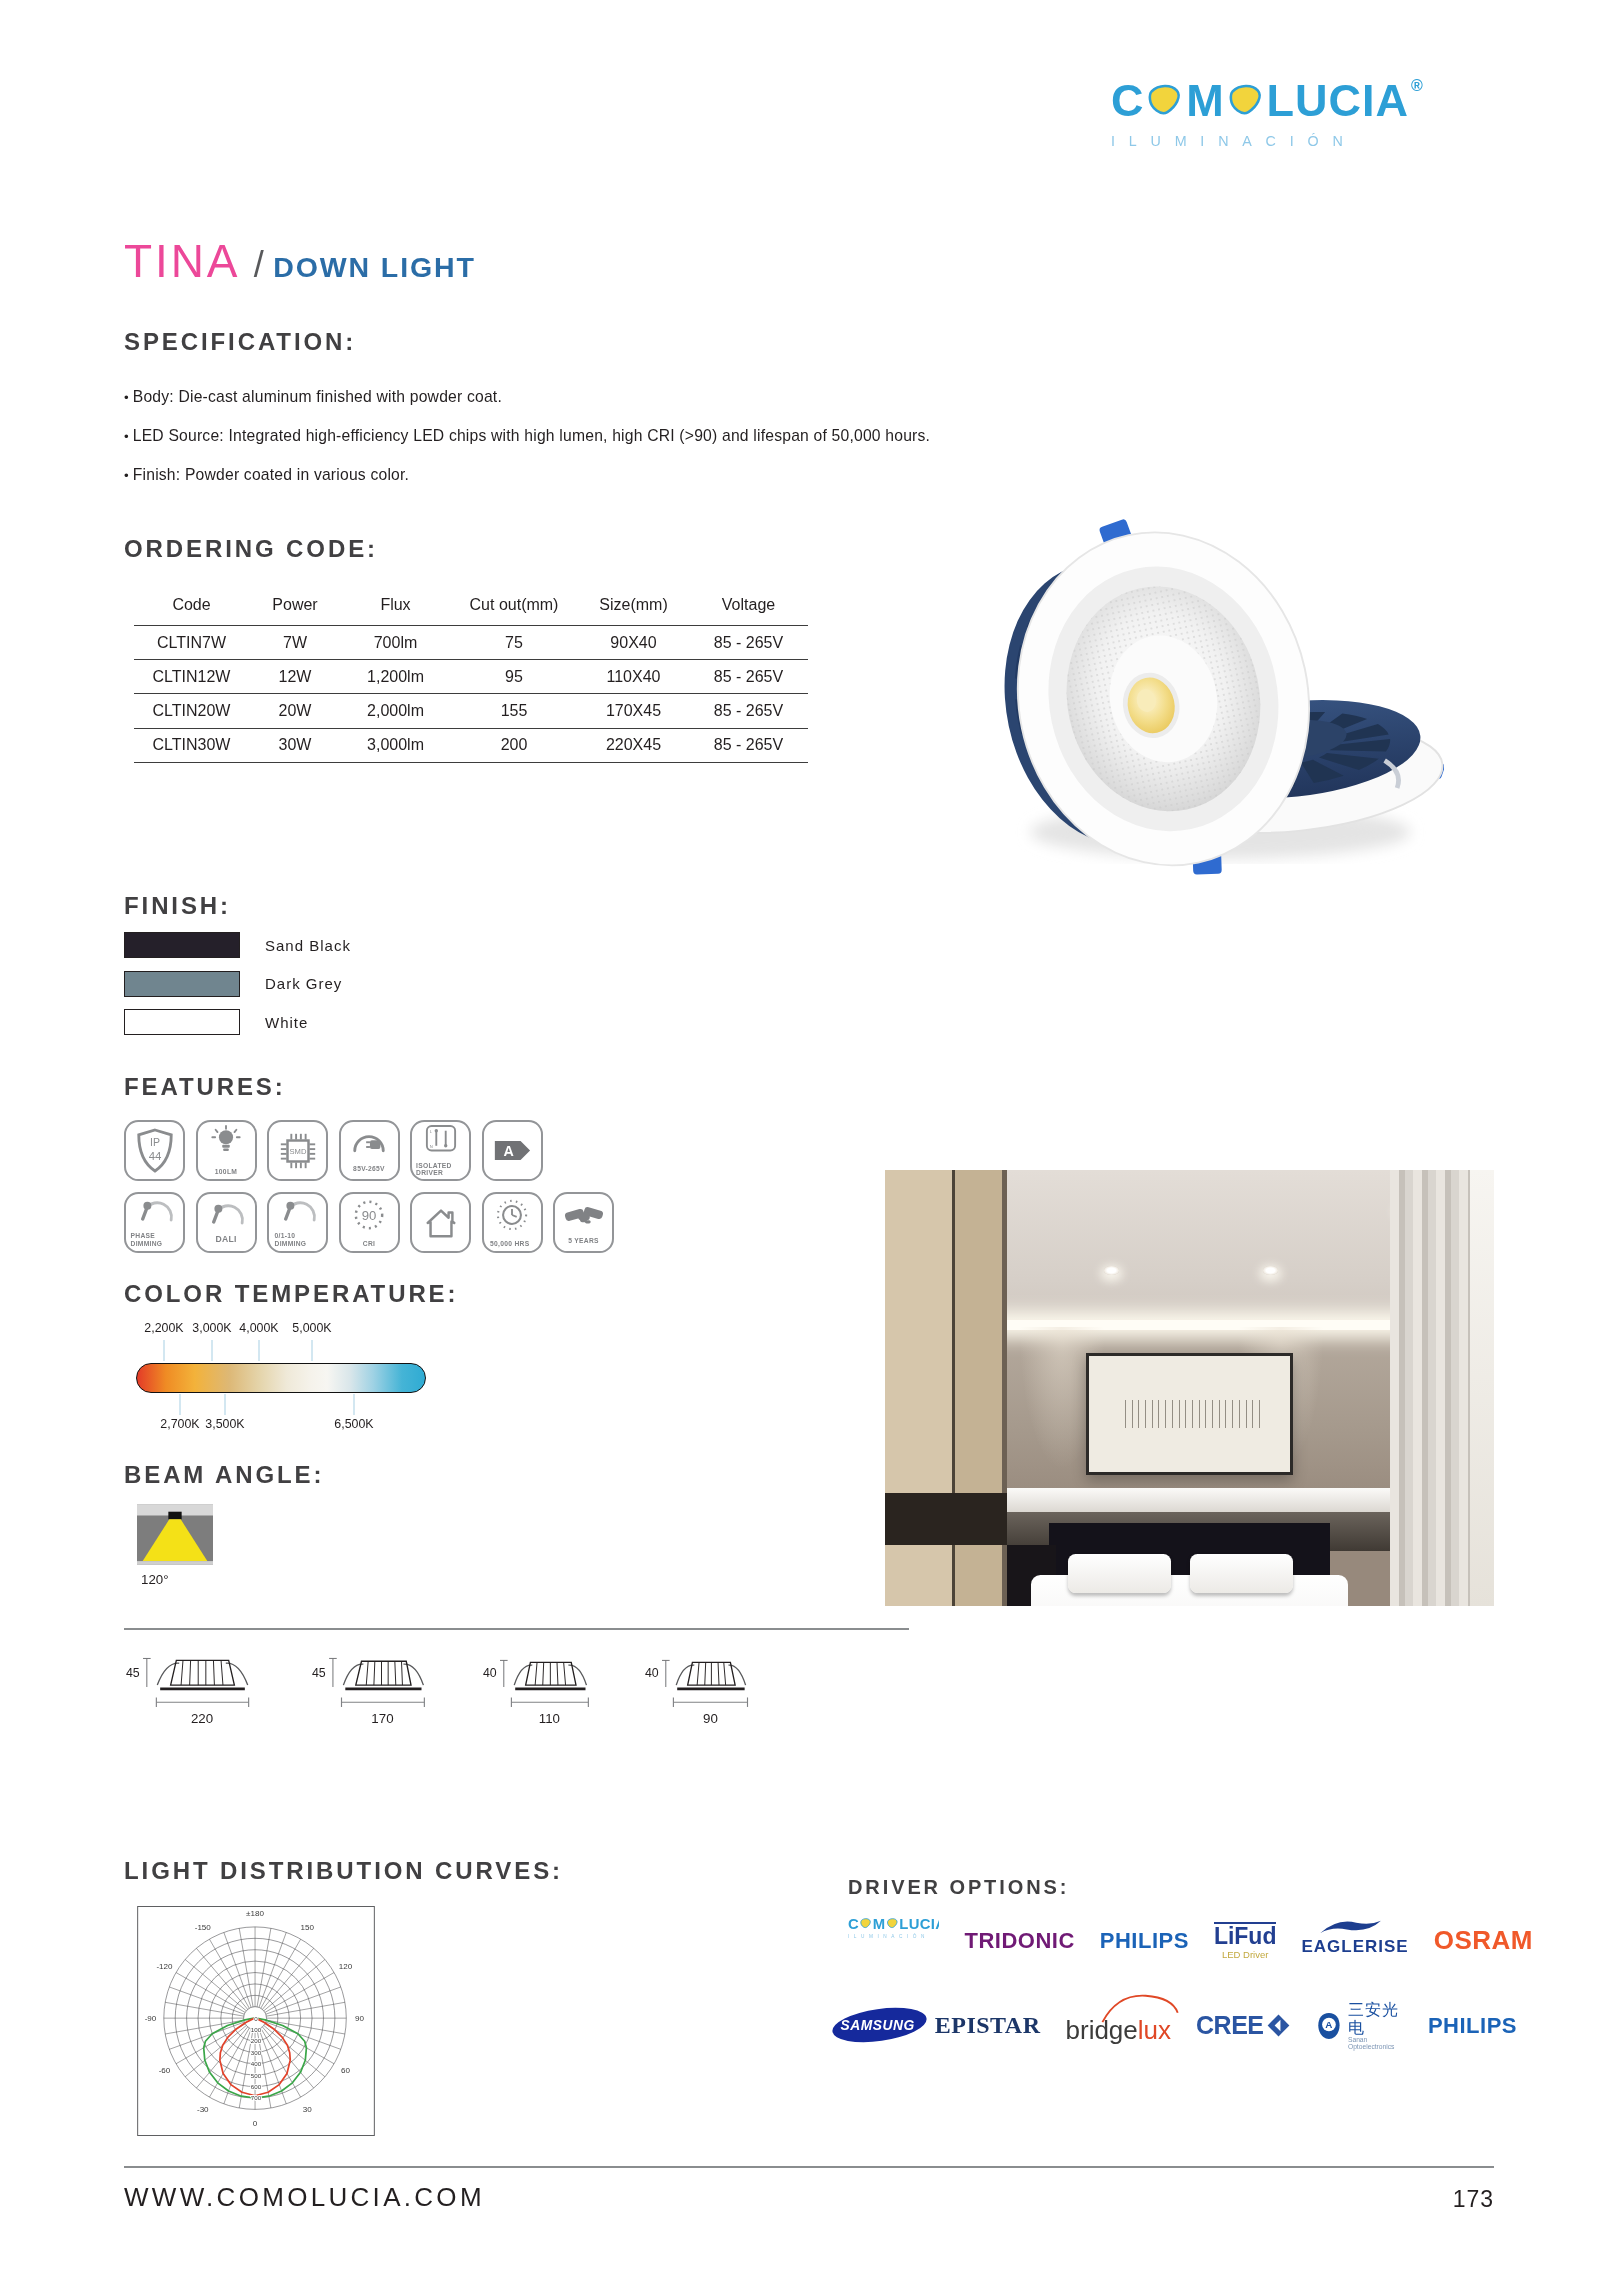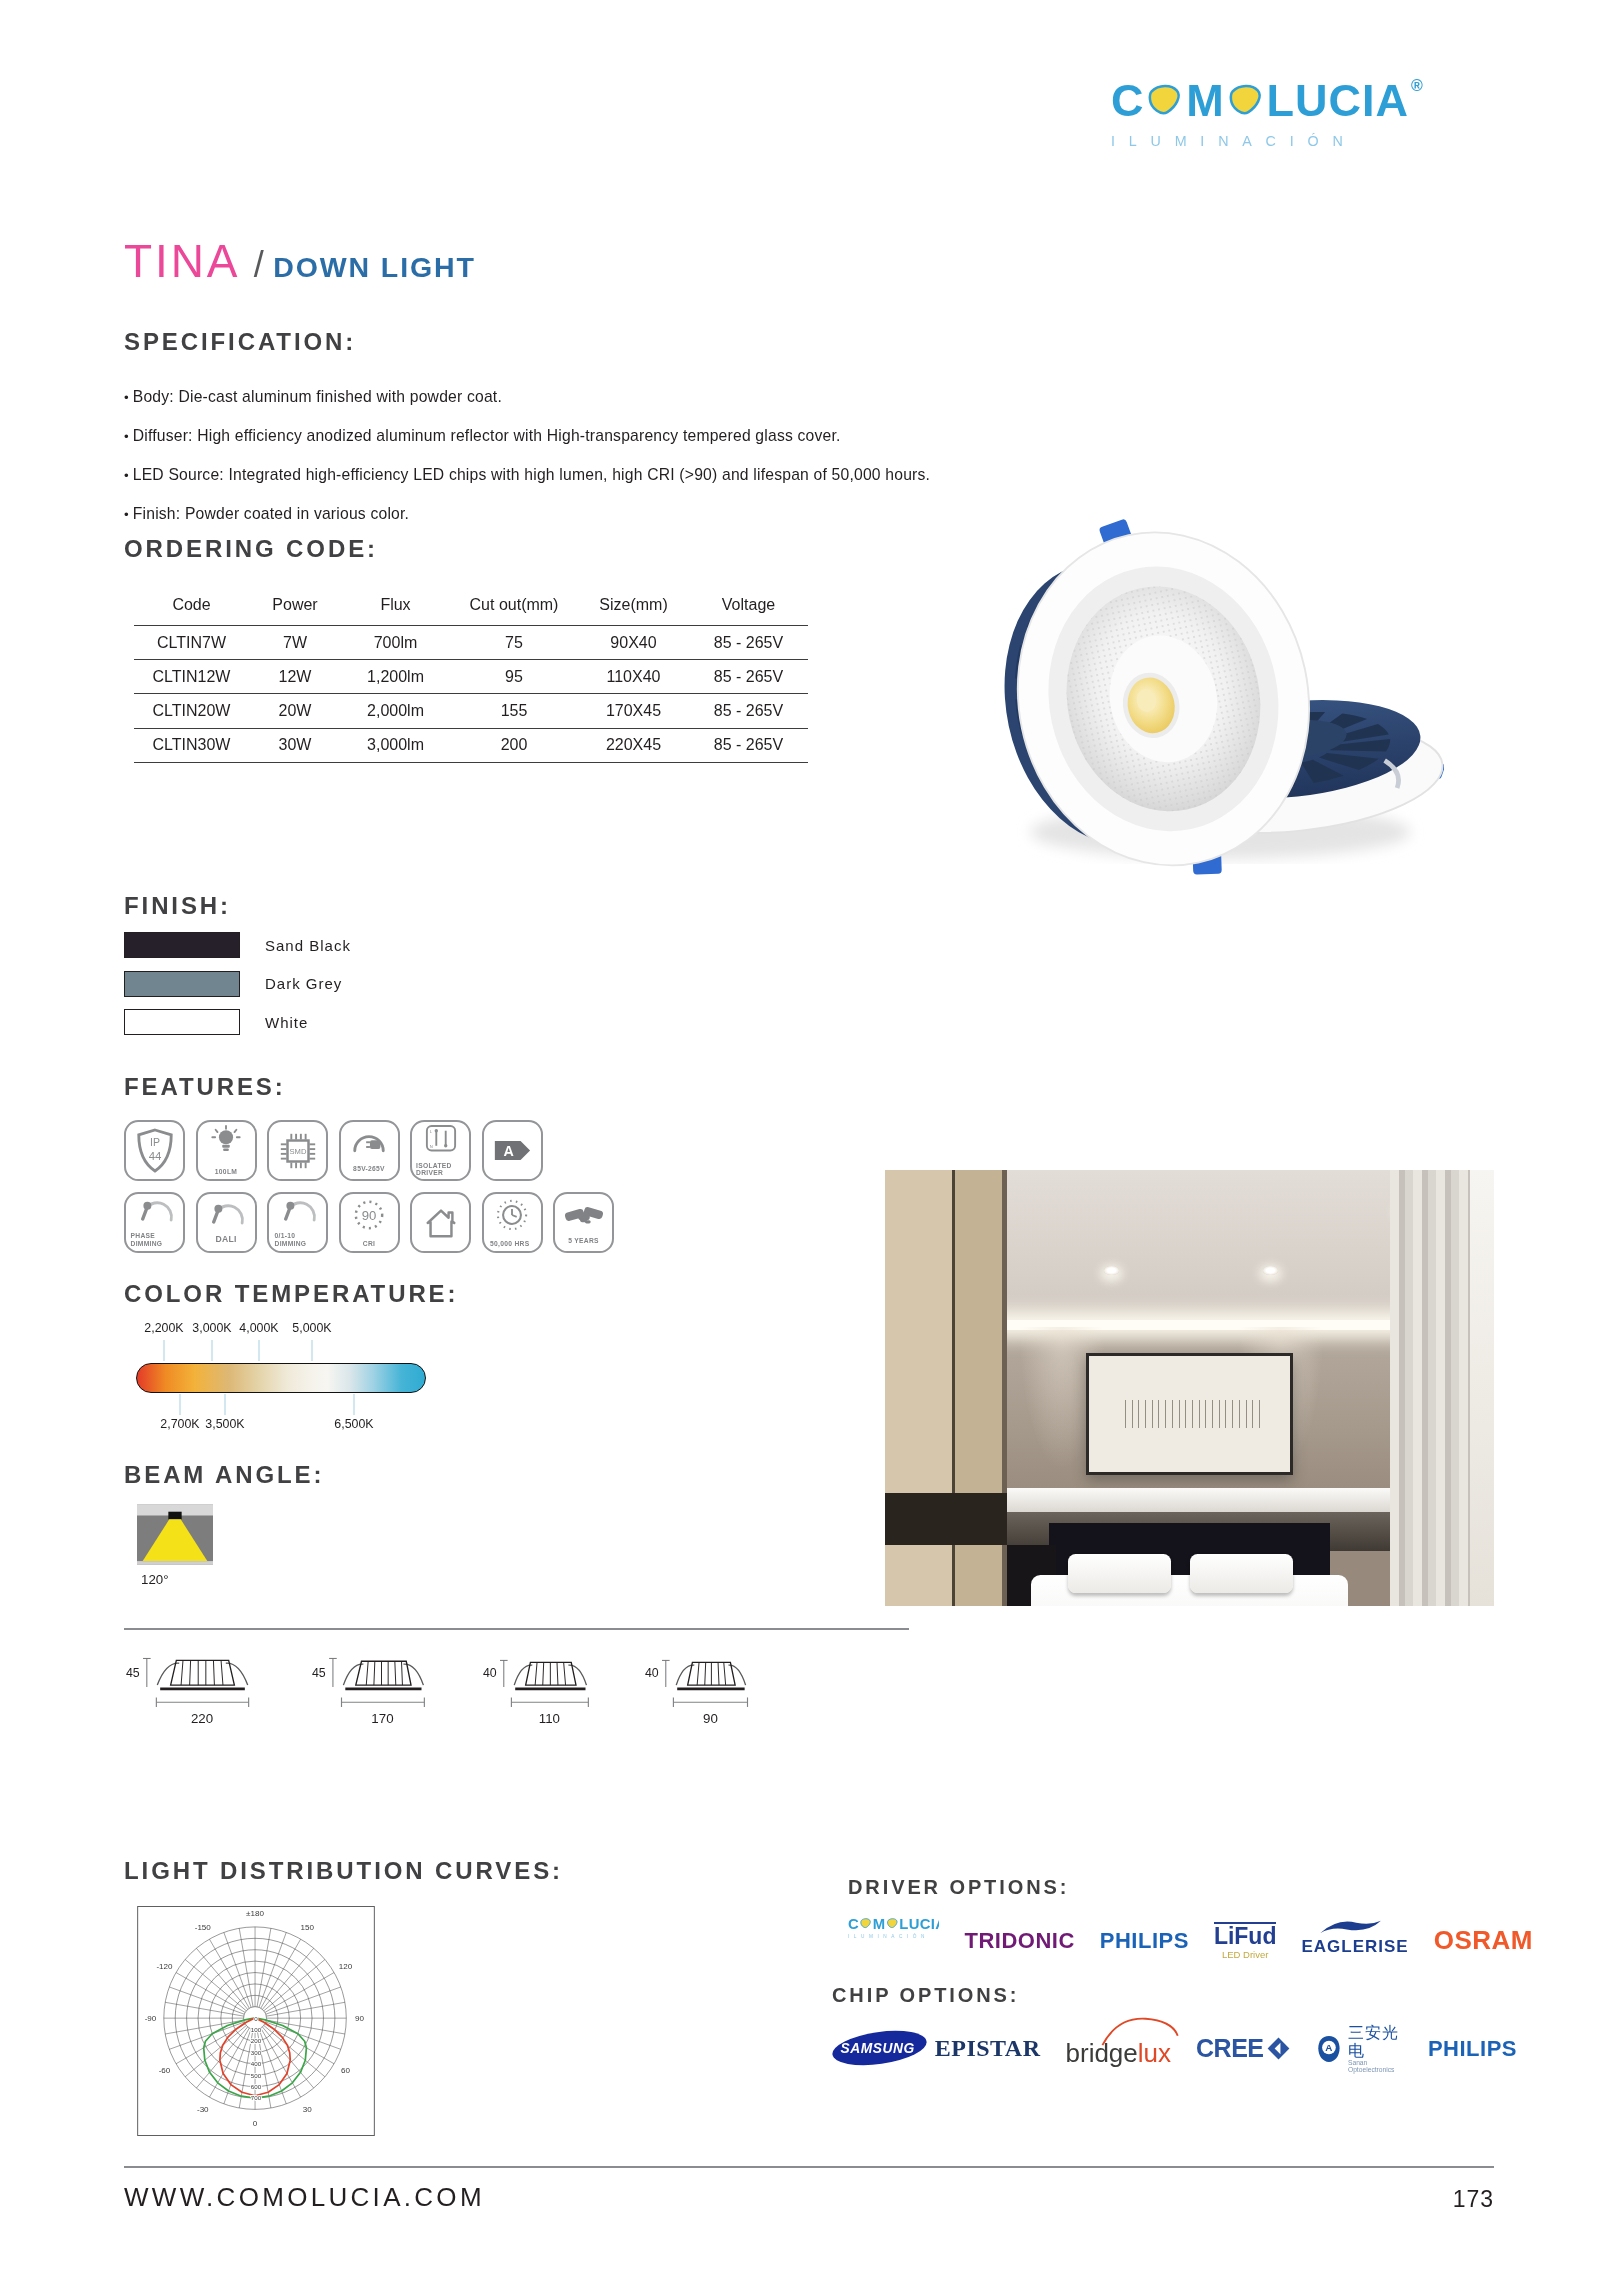--- a/index.html
+++ b/index.html
@@ -178,21 +178,20 @@
   <div class="title-row">
     <span class="title-product">TINA</span>
     <span class="title-sep">/</span>
     <span class="title-cat">DOWN LIGHT</span>
   </div>
 
   <div class="spec">
     <div class="tech">SPECIFICATION:</div>
     <ul>
       <li>Body: Die-cast aluminum finished with powder coat.</li>
-      <li>Diffuser: High efficiency anodized aluminum reflector with High-transparency tempered glass cover.</li>
       <li>LED Source: Integrated high-efficiency LED chips with high lumen, high CRI (&gt;90) and lifespan of 50,000 hours.</li>
       <li>Finish: Powder coated in various color.</li>
     </ul>
   </div>
 
   <div class="ordering">
     <div class="tech">ORDERING CODE:</div>
     <table class="ord-table">
       <thead>
         <tr>
@@ -716,21 +715,20 @@
         <svg width="67" height="19" viewBox="0 0 70 20">
           <path d="M2,16 Q20,0 40,5 Q55,8 66,3 Q52,16 30,12 Q14,9 2,16 Z" fill="#1d3e8f"></path>
         </svg>
         <span>EAGLERISE</span>
       </div>
       <div class="lg-osram">OSRAM</div>
     </div>
   </div>
 
   <div class="opts-chip">
-    <div class="tech small">CHIP OPTIONS:</div>
     <div class="brand-row">
       <div class="lg-samsung">
         <div class="ell"></div>
         <div class="txt">SAMSUNG</div>
       </div>
       <div class="lg-epistar">EPISTAR</div>
       <div class="lg-bridgelux">
         <svg width="86" height="32" viewBox="0 0 90 34">
           <path d="M4,32 Q20,2 50,4 Q78,6 84,22" fill="none" stroke="#e04826" stroke-width="2"></path>
         </svg>

